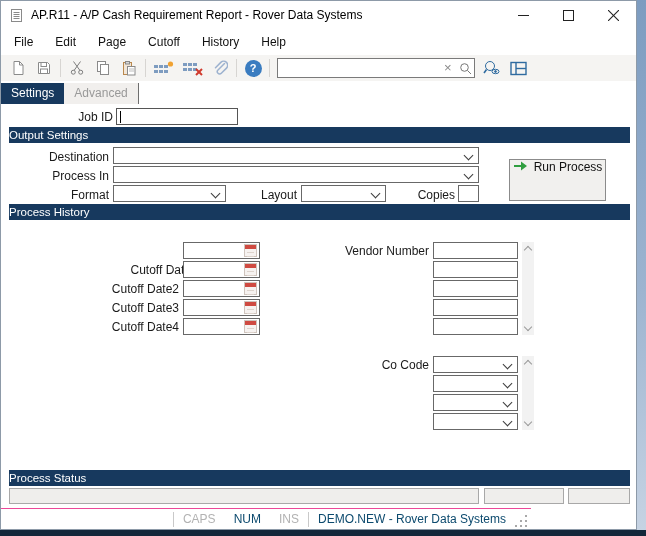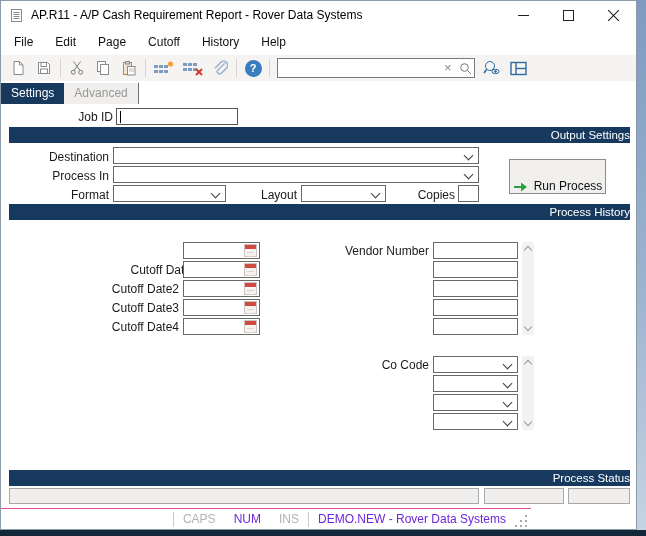--- a/index.html
+++ b/index.html
@@ -33,39 +33,39 @@
   .tabstrip{position:absolute;left:0;top:82px;height:21px;display:flex;}
   .tab{padding:3px 10px 4px 10px;height:21px;}
   .tab.active{background:#17395e;color:#fff;}
   .tab.inactive{background:#f1efed;color:#999;border-right:1px solid #6e6e6e;}
 
   
   .lbl{position:absolute;text-align:right;white-space:nowrap;color:#1a1a1a;}
   .txt{position:absolute;height:17px;border:1px solid #686868;background:#fff;font:12px "Liberation Sans",sans-serif;padding:0 3px;outline:none;}
   .dd{position:absolute;height:17px;border:1px solid #686868;background:#fff;}
   .dd::after{content:"";position:absolute;right:6px;top:4px;width:6px;height:6px;border-right:1.4px solid #3c3c3c;border-bottom:1.4px solid #3c3c3c;transform:rotate(45deg);}
-  .sechdr{position:absolute;left:8px;width:621px;height:16px;background:#17395e;color:#fff;font-size:11.5px;text-align:right;line-height:16px;}
+  .sechdr{position:absolute;left:8px;width:621px;height:16px;background:#17395e;color:#fff;font-size:11.5px;text-align:left;line-height:16px;}
   .cal{position:absolute;width:13px;height:13px;border:1px solid #cfc4bd;background:#f6f2f0;}
   .cal::before{content:"";position:absolute;left:0;top:0;right:0;height:4px;background:#cf4a41;}
   .cal::after{content:"";position:absolute;left:2px;right:2px;top:7px;height:3px;border-top:1px solid #ddd3cc;border-bottom:1px solid #ddd3cc;}
   .vscroll{position:absolute;width:12px;background:#f2f2f2;}
   .varrow{position:absolute;left:0;width:12px;height:13px;display:flex;align-items:center;justify-content:center;}
   .chev{width:6px;height:6px;border-right:1.3px solid #9a9a9a;border-bottom:1.3px solid #9a9a9a;}
   .chev.up{transform:rotate(-135deg);margin-top:3px;}
   .chev.down{transform:rotate(45deg);margin-bottom:3px;}
-  .runbtn{position:absolute;left:508px;top:158px;width:97px;height:35px;border:1px solid #8b8b8b;background:#f1f0ee;display:flex;align-items:flex-end;justify-content:center;gap:6px;font-size:12px;color:#111;}
+  .runbtn{position:absolute;left:508px;top:158px;width:97px;height:42px;border:1px solid #8b8b8b;background:#f1f0ee;display:flex;align-items:flex-start;justify-content:center;gap:6px;font-size:12px;color:#111;}
   .statusfield{position:absolute;height:16px;background:#efeeec;border:1px solid #a8a8a8;top:487px;}
   .caret{position:absolute;width:1px;height:12px;background:#000;}
 
   
   .statusbar{position:absolute;left:0;top:507px;width:530px;height:21px;background:#fff;border-top:1px solid #ec4899;display:flex;align-items:center;justify-content:flex-end;}
   .sb-sep{width:1px;height:15px;background:#c9c9c9;}
   .sb-item{padding:0 9px;white-space:nowrap;}
   .sb-gray{color:#b2b2b2;}
-  .sb-dark{color:#6d28d9;}
+  .sb-dark{color:#0c4a6e;}
   .grip{width:14px;height:14px;margin:0 2px 0 0;align-self:flex-end;}
 </style>
 </head>
 <body>
 
 <div id="stage">
 
   <div class="window">
 
     <div class="titlebar">

